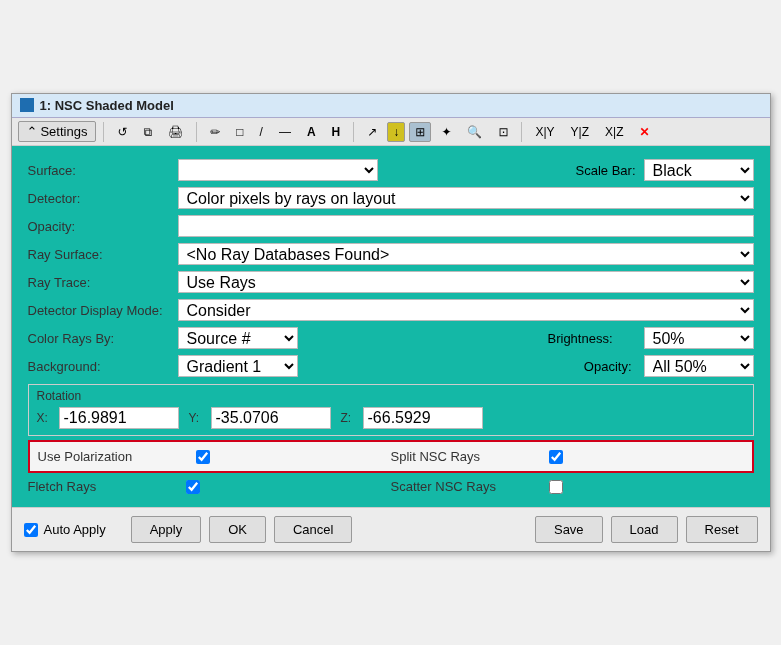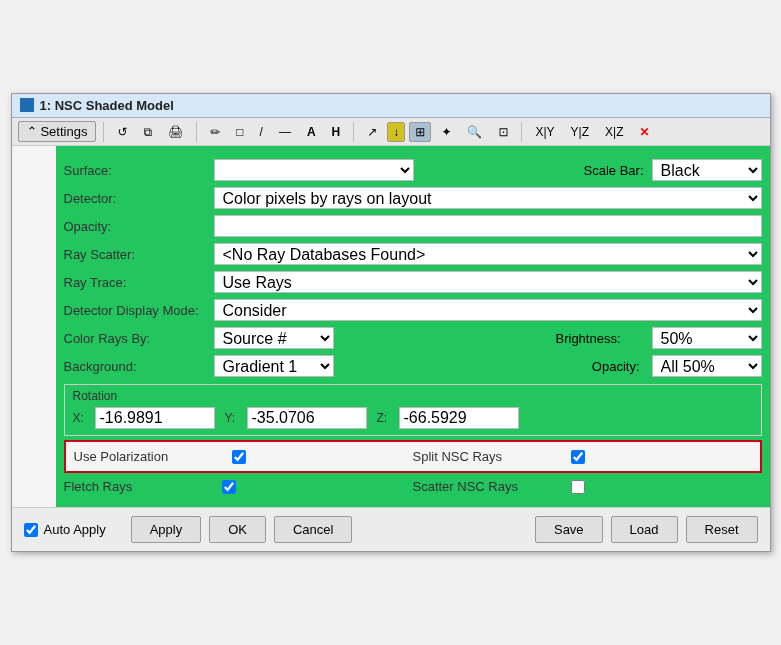--- a/index.html
+++ b/index.html
@@ -51,23 +51,22 @@
       padding: 2px 5px;
       cursor: pointer;
       font-size: 12px;
       border-radius: 2px;
       display: flex; align-items: center; gap: 2px;
     }
     .toolbar-sep {
       width: 1px; height: 20px; background: #bbb; margin: 0 3px;
     }
     .content {
-      padding: 10px 8px;
-      background: #22c55e;
-      margin-left: 44px;
+      padding: 10px 16px;
+      background: #14b8a6;
     }
     .form-row {
       display: flex;
       align-items: center;
       padding: 3px 0;
       min-height: 26px;
     }
     .form-label {
       color: #333;
       min-width: 150px;
@@ -252,21 +251,21 @@
     </div>
 
     <div class="form-row">
       <span class="form-label">Opacity:</span>
       <div class="form-control">
         <input type="text" class="full-select" style="width: 100%;">
       </div>
     </div>
 
     <div class="form-row">
-      <span class="form-label">Ray Scatter:</span>
+      <span class="form-label">Ray Surface:</span>
       <div class="form-control">
         <select class="full-select">
           <option>&lt;No Ray Databases Found&gt;</option>
         </select>
       </div>
     </div>
 
     <div class="form-row">
       <span class="form-label">Ray Trace:</span>
       <div class="form-control">

